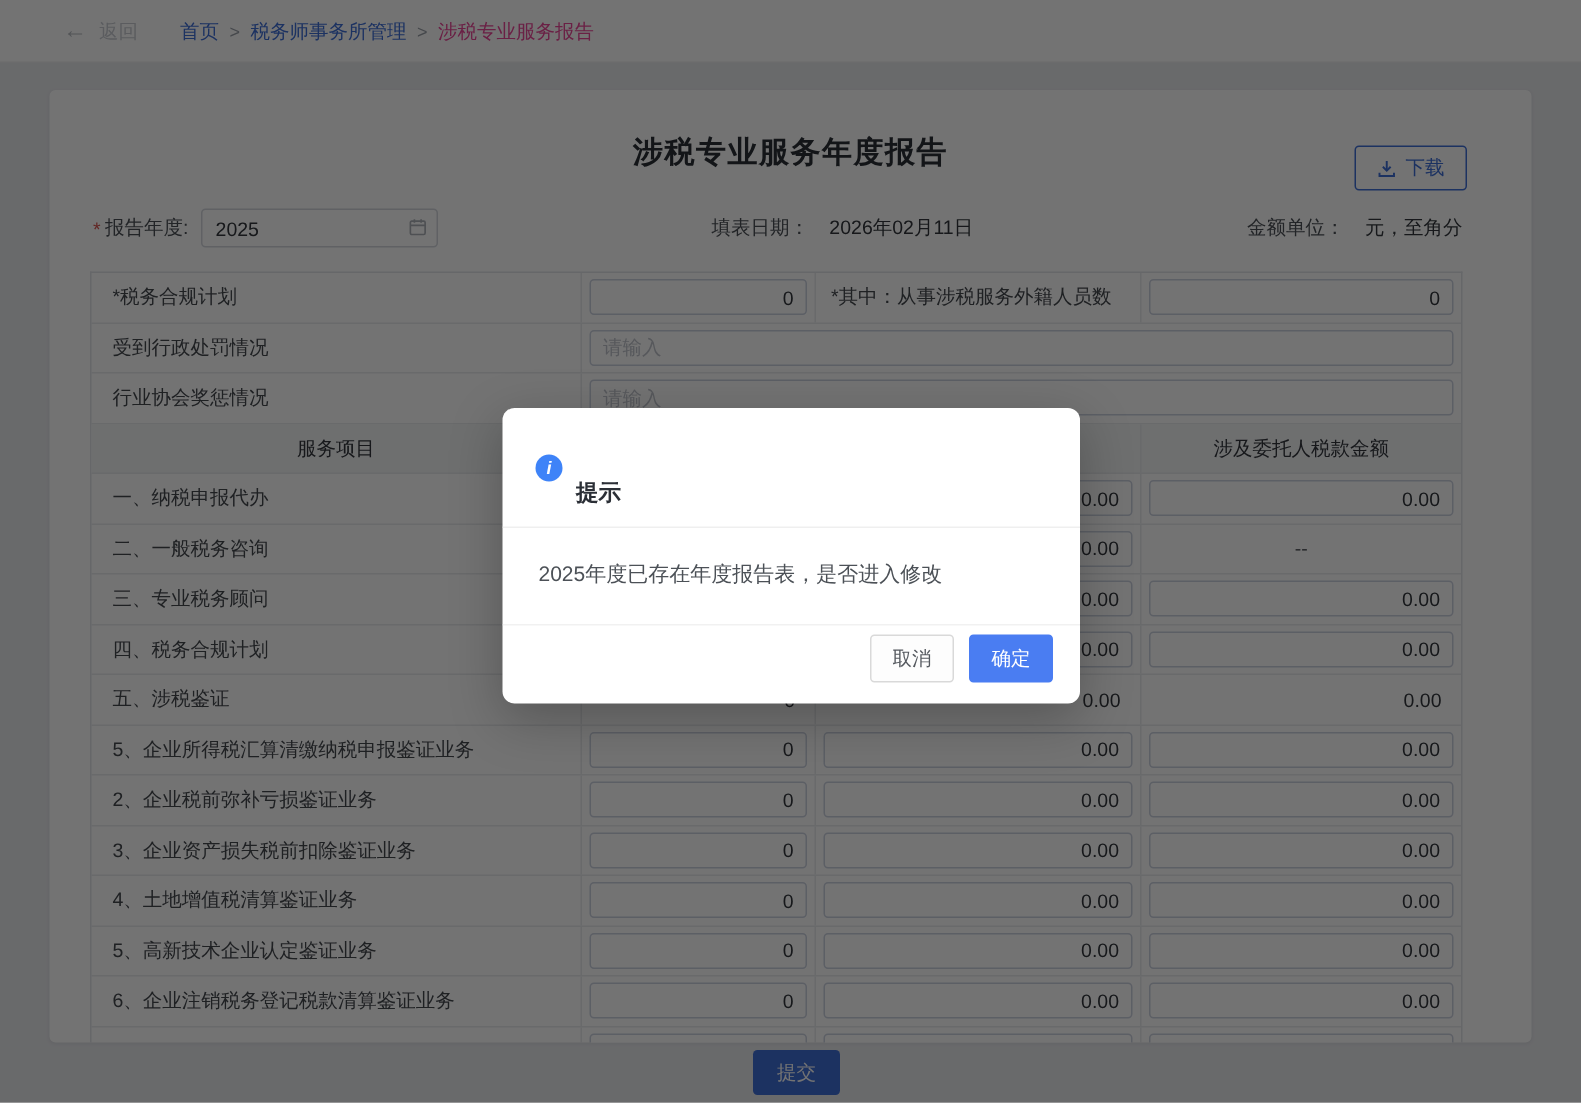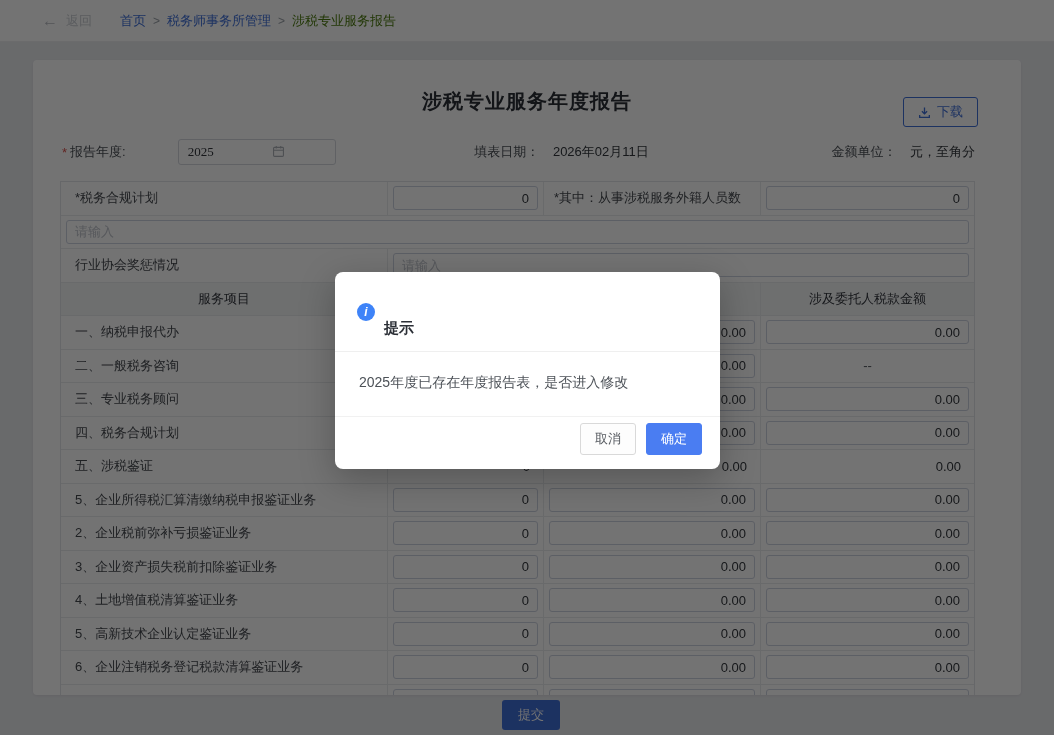--- a/index.html
+++ b/index.html
@@ -17,21 +17,21 @@
     background:#ffffff; border-bottom:1px solid #ededf0;
     display:flex; align-items:center; padding-left:42px;
     font-size:13px;
   }
   .back-group { display:flex; align-items:center; color:#c3c6cc; cursor:default; }
   .back-arrow { font-size:16px; margin-right:8px; color:#b9bcc2; }
   .back-label { color:#cacdd3; }
   .crumbs { display:flex; align-items:center; margin-left:28px; }
   .crumb-link { color:#3f6fd8; cursor:pointer; }
   .crumb-sep { color:#9aa0a8; margin:0 7px; font-size:12px; }
-  .crumb-current { color:#4d7c0f; }
+  .crumb-current { color:#ec4899; }
   
   .card {
     position:absolute; left:33px; top:60px; width:988px; height:635px;
     background:#ffffff; border-radius:4px; overflow:hidden;
     box-shadow:0 1px 3px rgba(0,0,0,0.06);
   }
   .page-title {
     margin-top:28px; text-align:center;
     font-size:20px; font-weight:bold; color:#2b2f36; letter-spacing:1px;
   }
@@ -48,21 +48,21 @@
     font-size:13px; color:#4c5157; height:26px;
   }
   .meta-left { display:flex; align-items:center; }
   .star { color:#d9534f; margin-right:3px; }
   .year-input-wrap {
     position:relative; margin-left:8px; width:158px; height:26px;
   }
   .year-input {
     width:100%; height:100%; border:1px solid #d4d7de; border-radius:3px;
     font-size:13px; color:#33373d; padding:0 26px 0 9px;
-    font-family:Liberation Serif, serif; outline:none; background:#fff;margin-left:44px;
+    font-family:Liberation Sans, sans-serif; outline:none; background:#fff;
   }
   .cal-icon { position:absolute; right:7px; top:6px; color:#aeb2b9; }
   .meta-center span.val { margin-left:10px; color:#33373d; }
   .meta-right span.val { margin-left:10px; color:#33373d; }
   
   .tbl {
     margin:16px 0 0 27px; width:915px;
     border:1px solid #e2e4e9; border-bottom:none;
     font-size:13px;
   }
@@ -191,20 +191,21 @@
       <div class="cell c2">
           <input class="tin num" value="0" style="">
         </div>
       <div class="cell c3 lbl3">*其中：从事涉税服务外籍人员数</div>
       <div class="cell c4">
           <input class="tin num" value="0" style="">
         </div>
     </div>
 
     <div class="trow">
+      <div class="cell c1">受到行政处罚情况</div>
       <div class="cell cspan">
           <input class="tin" placeholder="请输入" style="">
         </div>
     </div>
 
     <div class="trow">
       <div class="cell c1">行业协会奖惩情况</div>
       <div class="cell cspan">
           <input class="tin" placeholder="请输入" style="">
         </div>

